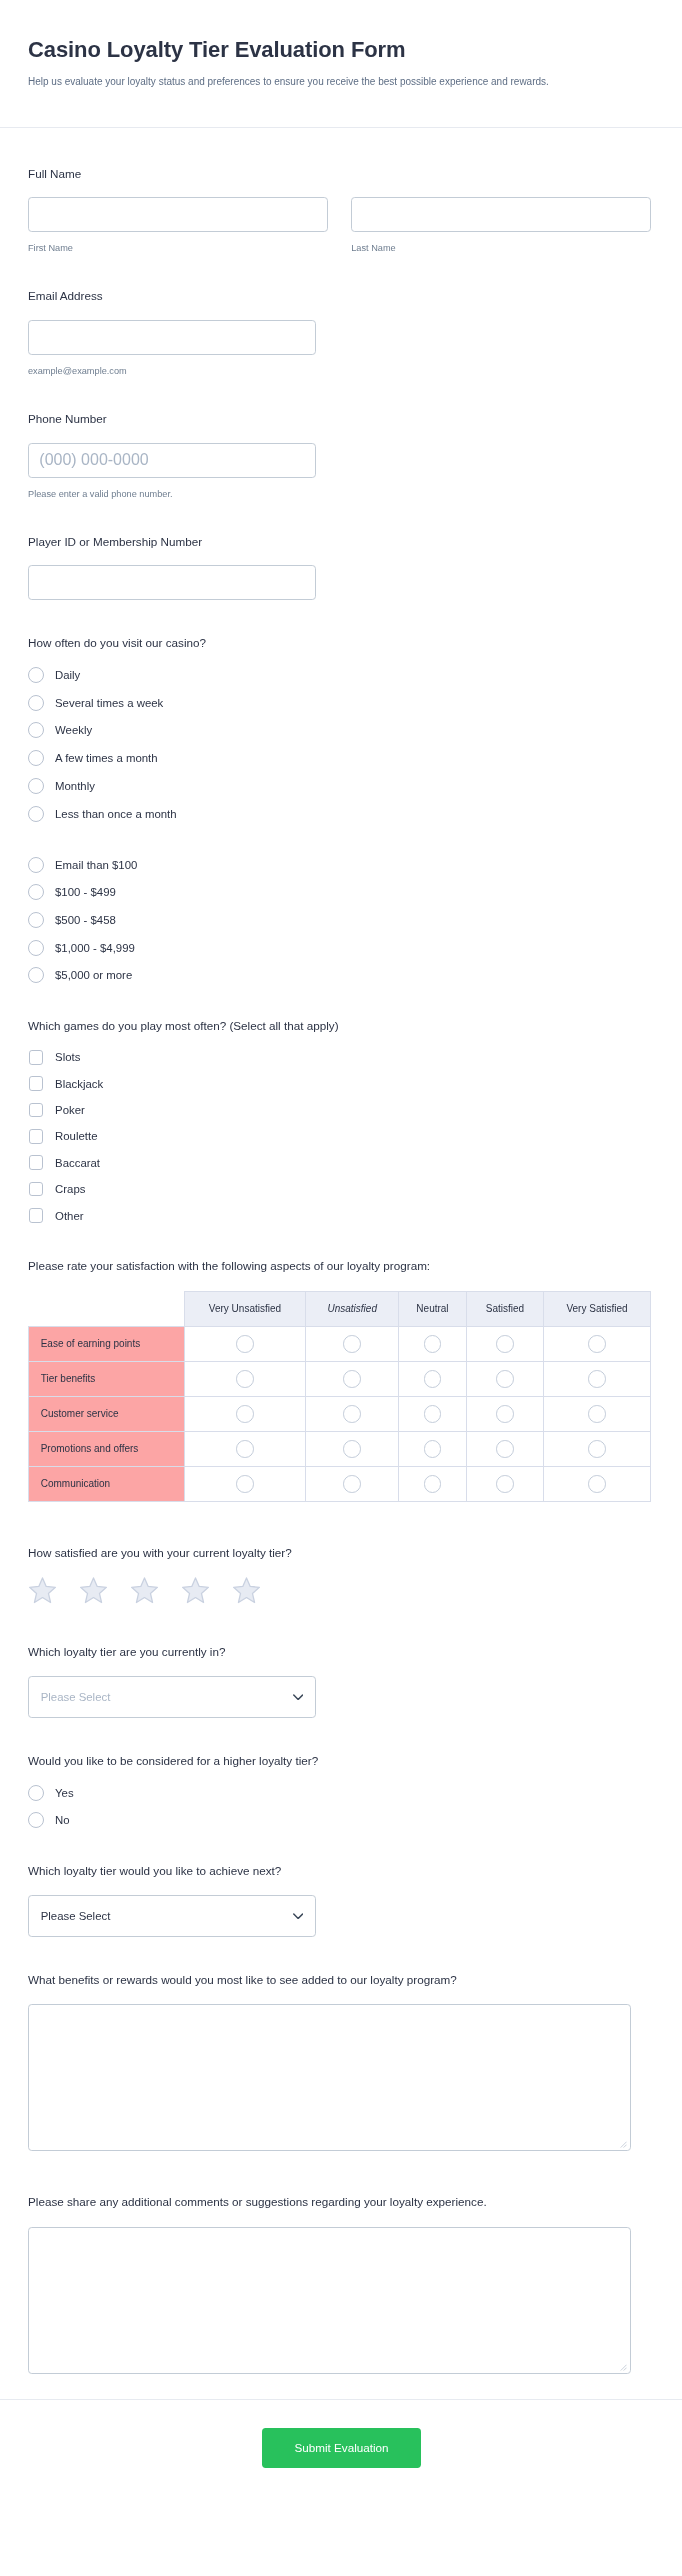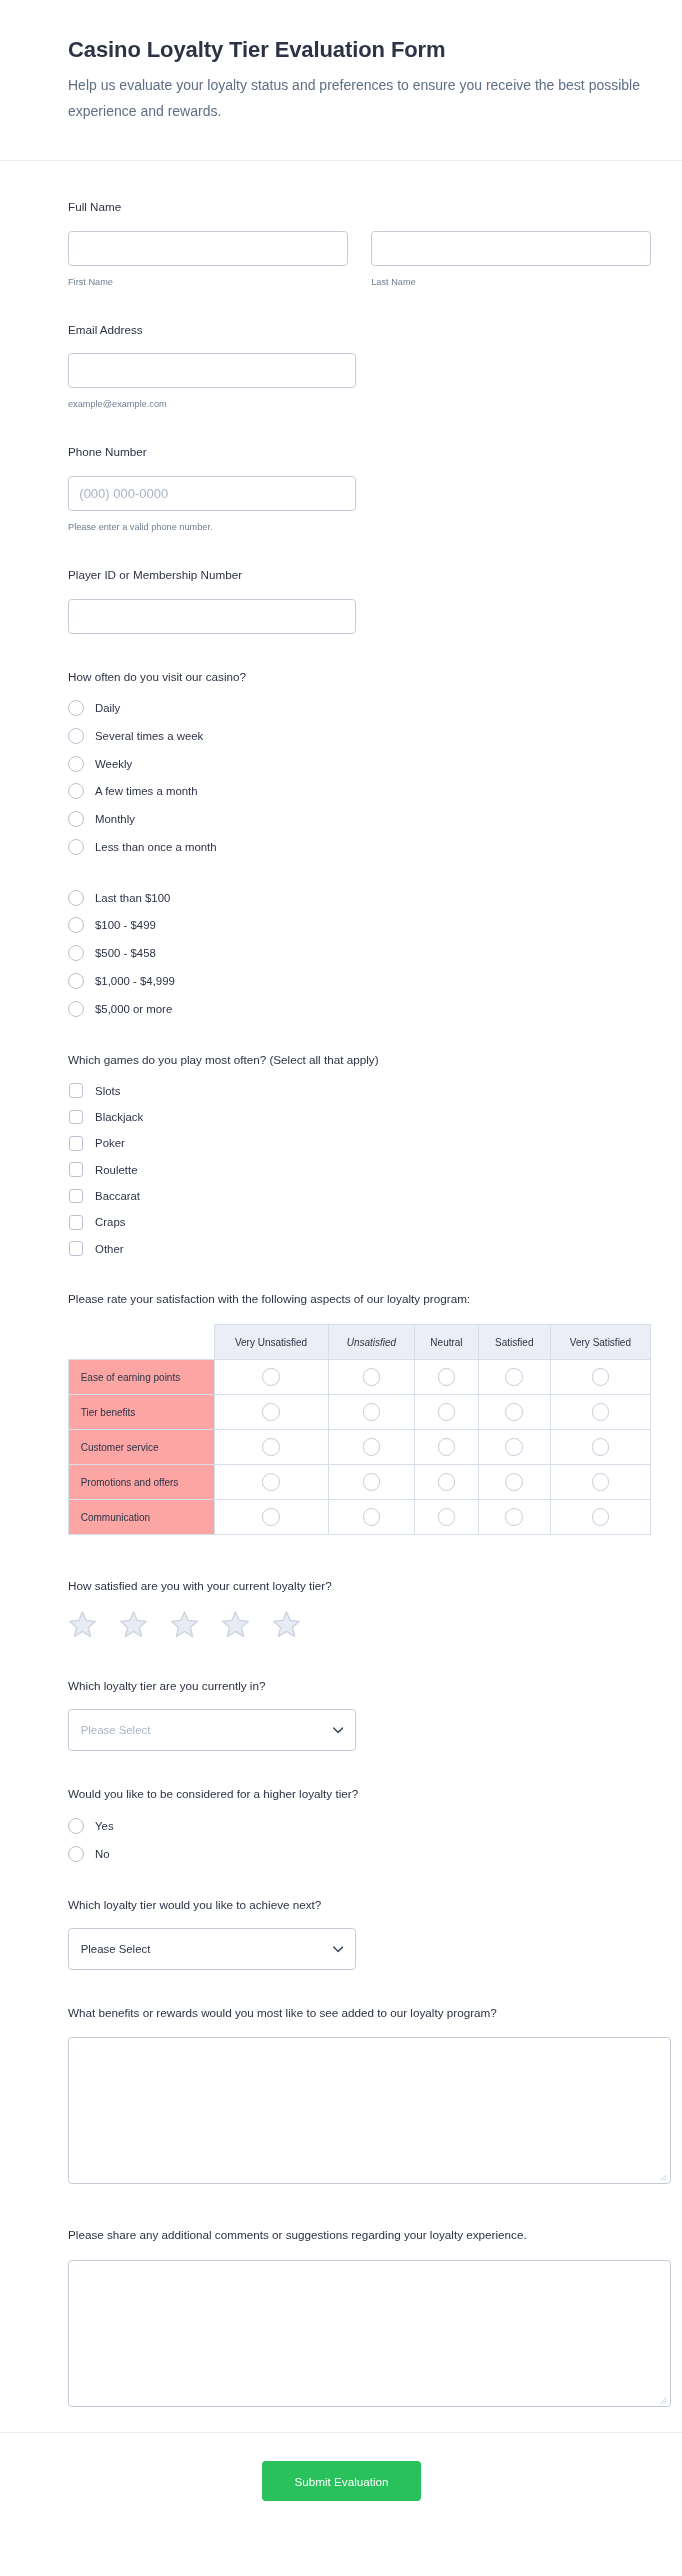--- a/index.html
+++ b/index.html
@@ -1,29 +1,29 @@
 <!DOCTYPE html>
 <html style="font-size:11.7px"><head>
 <meta charset="utf-8">
 <style>
   html,body{margin:0;padding:0;background:#fff;}
   body{width:683px;font-family:"Liberation Sans",sans-serif;color:#2c3345;}
-  .content{padding:0 32px 0 68px;}
+  .content{padding:0 32px 0 28px;}
   
   .header{padding-top:37px;padding-bottom:35px;}
   .title{font-size:22px;font-weight:bold;letter-spacing:-0.1px;margin:0 0 10.3px 0;color:#2c3345;}
-  .subtitle{font-size:14px;line-height:1.85;color:#5e6e85;margin:0;max-width:594px;}
+  .subtitle{font-size:10px;line-height:1.85;color:#5e6e85;margin:0;max-width:594px;}
   .divider{border:none;border-top:0.7px solid #e7eaf0;margin:0;width:683px;}
   .form-body{padding-top:38px;}
   .block{margin-bottom:35px;}
   .qlabel{font-size:11.7px;font-weight:500;color:#2c3345;line-height:1.45;margin:0 0 14.7px 0;max-width:572px;}
   .sublabel{font-size:9.2px;color:#6f7e90;margin-top:11px;}
   
   .tinput{box-sizing:border-box;height:35px;border:0.7px solid #c3ccd6;border-radius:3.7px;background:#fff;
-          font-family:"Liberation Sans",sans-serif;font-size:13px;color:#2c3345;padding:0 10.3px;width:288px;}
+          font-family:"Liberation Sans",sans-serif;font-size:16px;color:#2c3345;padding:0 10.3px;width:288px;}
   .tinput::placeholder{color:#a9b5c5;opacity:1;}
   .name-row{display:flex;gap:23.5px;}
   .name-col{flex:1;}
   .name-col .tinput{width:100%;}
   
   .options{display:flex;flex-direction:column;gap:11.7px;margin-top:11px;}
   .opt{display:flex;align-items:center;gap:11px;cursor:pointer;}
   .rad{box-sizing:border-box;width:16px;height:16px;border:0.7px solid #b9c2d0;border-radius:50%;background:#fff;flex:0 0 auto;}
   .cbox{box-sizing:border-box;width:14.7px;height:14.7px;border:0.7px solid #b9c2d0;border-radius:2.9px;background:#fff;flex:0 0 auto;margin:0 0.7px;}
   .opt-label{font-size:11.4px;color:#2c3345;}
@@ -128,21 +128,21 @@
             <span class="rad"></span>
             <span class="opt-label">Less than once a month</span>
           </div>
         </div>
     </div>
 
     <div class="block">
       <div class="options">
           <div class="opt">
             <span class="rad"></span>
-            <span class="opt-label">Last than $100</span>
+            <span class="opt-label">Email than $100</span>
           </div>
           <div class="opt">
             <span class="rad"></span>
             <span class="opt-label">$100 - $499</span>
           </div>
           <div class="opt">
             <span class="rad"></span>
             <span class="opt-label">$500 - $458</span>
           </div>
           <div class="opt">

